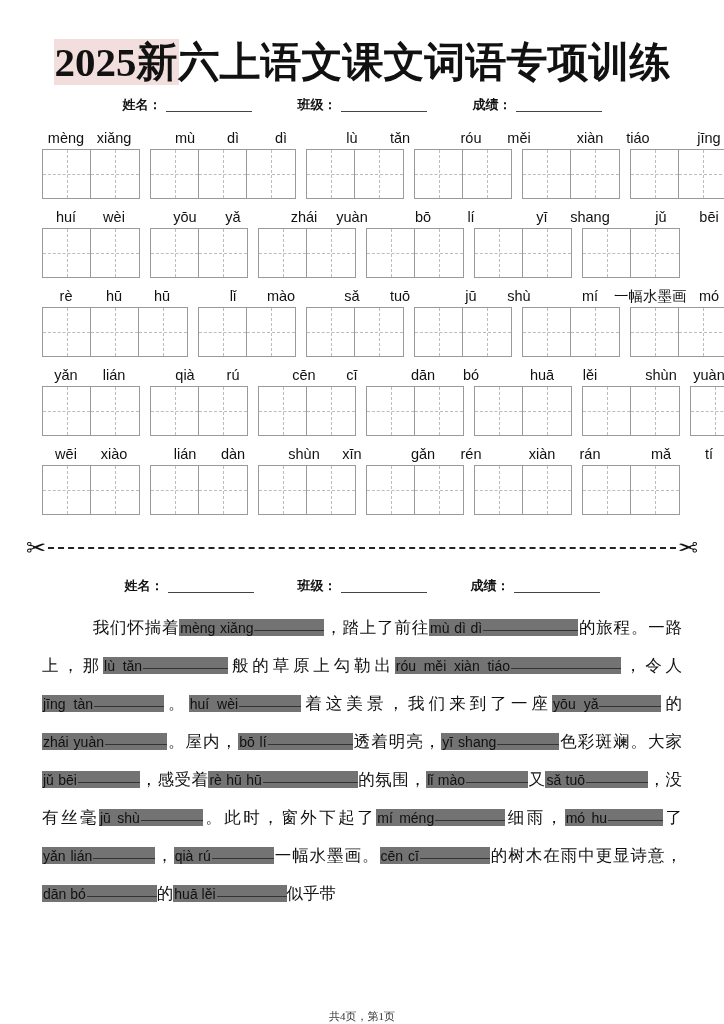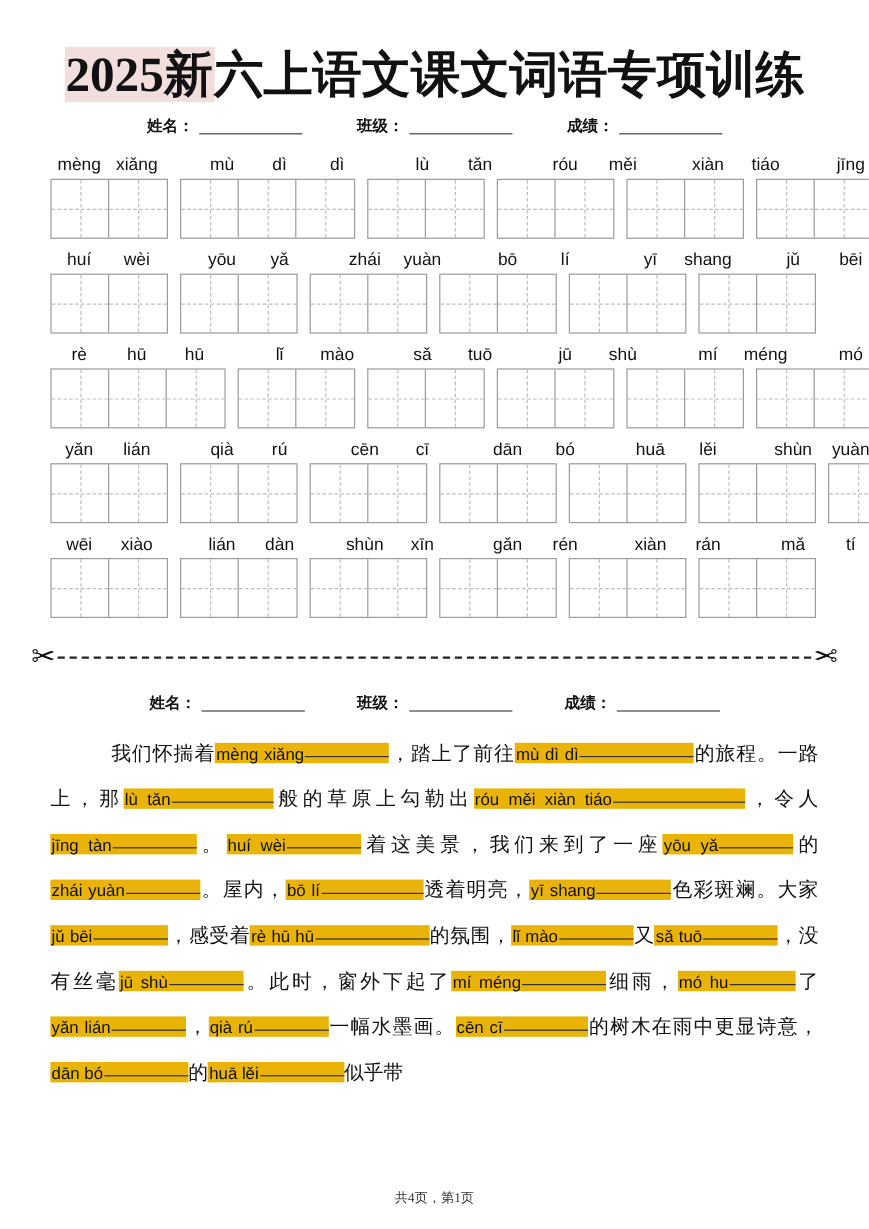--- a/index.html
+++ b/index.html
@@ -96,21 +96,21 @@
     margin: 14px 26px 0 26px;
     font-family: "Liberation Serif", "DejaVu Serif", serif;
     font-size: 16.5px;
     line-height: 37px;
     text-align: justify;
     text-indent: 0;
     word-break: break-all;
   }
   .para .indent { display: inline-block; width: 50px; }
   .blank {
-    background: #eab308;
+    background: #737373;
     display: inline;
     font-family: "Liberation Sans", "DejaVu Sans", sans-serif;
     font-size: 14px;
     white-space: nowrap;
     padding: 1px 0 0 1px;
   }
   .blank .py { padding-right: 1px; }
   .blank .ul {
     display: inline-block;
     border-bottom: 1.3px solid #333;
@@ -118,21 +118,21 @@
   }
   .w55 { width: 55px; }
   .w62 { width: 62px; }
   .w70 { width: 70px; }
   .w85 { width: 85px; }
   .w95 { width: 95px; }
   .w110 { width: 110px; }
 
   
   .footer {
-    position: absolute; bottom: 18px; left: 0; right: 0;
+    position: absolute; bottom: 0; left: 0; right: 0;
     text-align: center; font-size: 11px; color: #333;
     font-family: "Liberation Serif", "DejaVu Serif", serif;
   }
 </style>
 </head>
 <body>
 
 <div class="page">
 
   <div class="title-wrap">
@@ -279,21 +279,21 @@
           <div class="py-group">
             <div class="py-cell">sǎ</div>
             <div class="py-cell">tuō</div>
           </div>
           <div class="py-group">
             <div class="py-cell">jū</div>
             <div class="py-cell">shù</div>
           </div>
           <div class="py-group">
             <div class="py-cell">mí</div>
-            <div class="py-cell">méng</div>
+            <div class="py-cell">一幅水墨画</div>
           </div>
           <div class="py-group">
             <div class="py-cell">mó</div>
             <div class="py-cell">hu</div>
           </div>
         </div>
         <div class="box-row">
           <div class="box-group">
             <div class="cell"></div>
             <div class="cell"></div>

